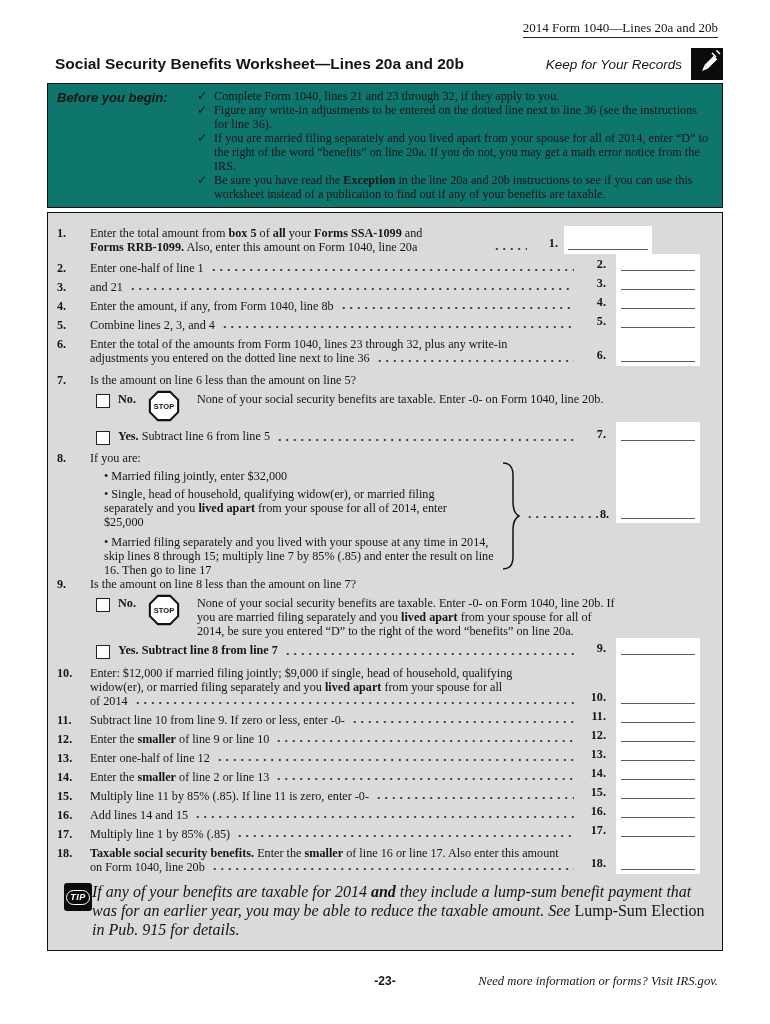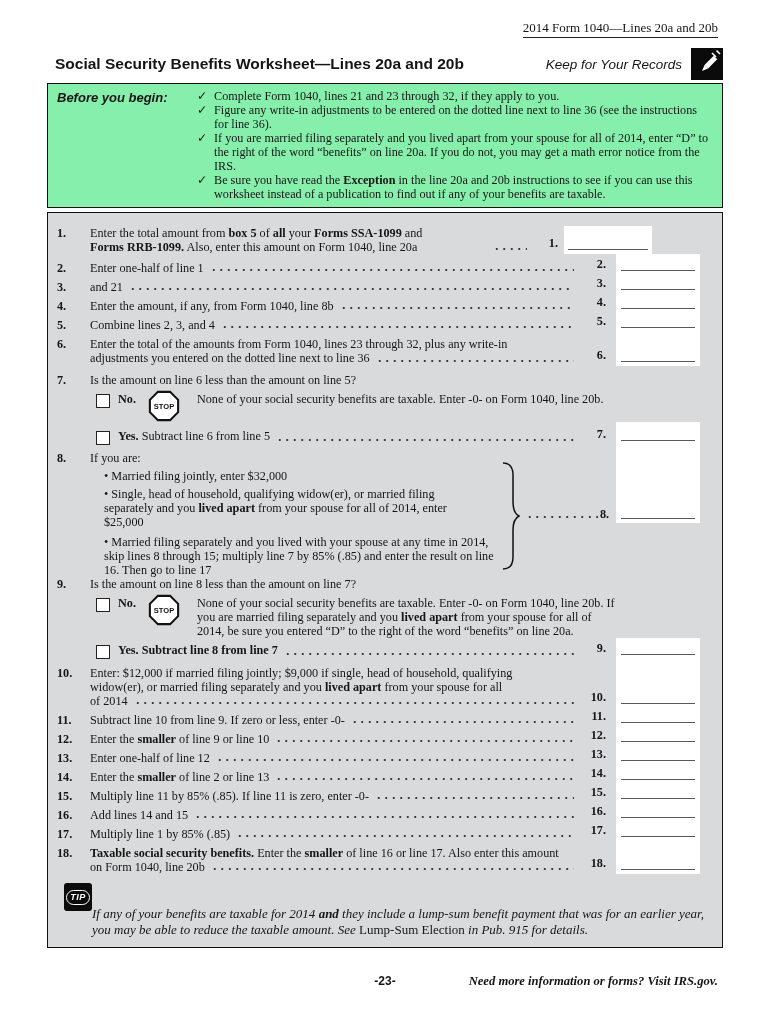--- a/index.html
+++ b/index.html
@@ -12,21 +12,21 @@
 
   .title-row { position:absolute; top:48px; left:55px; width:668px; display:flex; align-items:center; }
   .title { font-family:"Liberation Sans", sans-serif; font-weight:bold; font-size:15.5px; }
   .keep  { margin-left:auto; margin-right:9px; font-style:italic; font-size:13.5px;
            font-family:"Liberation Sans", sans-serif; }
   .pencil { width:32px; height:32px; flex:none; }
 
   .bwrap { position:absolute; top:83px; left:47px; width:676px; }
 
   
-  .begin-box { box-sizing:border-box; border:1px solid #111; background:#86efac;
+  .begin-box { box-sizing:border-box; border:1px solid #111; background:#0f766e;
                display:flex; padding:5px 8px 6px 9px; }
   .begin-label { flex:none; width:140px; font-family:"Liberation Sans", sans-serif;
                  font-weight:bold; font-style:italic; font-size:13px; padding-top:1px; }
   .begin-items { flex:1; font-size:12.2px; line-height:1.15; }
   .bitem { display:flex; }
   .bcheck { flex:none; width:17px; }
   .btext { flex:1; }
 
   
   .main-box { box-sizing:border-box; border:1px solid #111; background:#d9dadb;
@@ -88,27 +88,27 @@
   .r8entry::after { content:""; position:absolute; left:5px; right:5px; bottom:4px;
                     border-bottom:1.6px solid #5a5a5a; }
 
   
   .tiprow { display:flex; padding:8px 14px 10px 16px; }
   .tipicon { flex:none; width:28px; height:28px; background:#0b0b0b; border-radius:3px;
              display:flex; align-items:center; justify-content:center; margin-top:1px;font-style:italic; }
   .tipbadge { border:1.5px solid #fff; border-radius:9px; padding:0 3px; color:#fff;
               font-family:"Liberation Sans", sans-serif; font-weight:bold; font-size:9px;
               letter-spacing:.5px; line-height:13px; }
-  .tiptext { font-style:italic; font-size:13px; line-height:1.2; flex:1;margin-top:24px; }
+  .tiptext { font-style:italic; font-size:16px; line-height:1.2; flex:1; }
   .rm { font-style:normal; }
 
   
   .footer-page  { position:absolute; bottom:36px; left:0; width:770px; text-align:center;
                   font-family:"Liberation Sans", sans-serif; font-weight:bold; font-size:12px; }
-  .footer-right { position:absolute; bottom:35px; right:52px; font-weight:bold;
+  .footer-right { position:absolute; bottom:35px; right:52px; font-weight:normal;
                   font-style:italic; font-size:12.6px; }
 </style>
 </head>
 <body>
 
 <div class="page">
 
   <div class="hdr-right">2014 Form 1040—Lines 20a and 20b</div>
 
   <div class="title-row">

